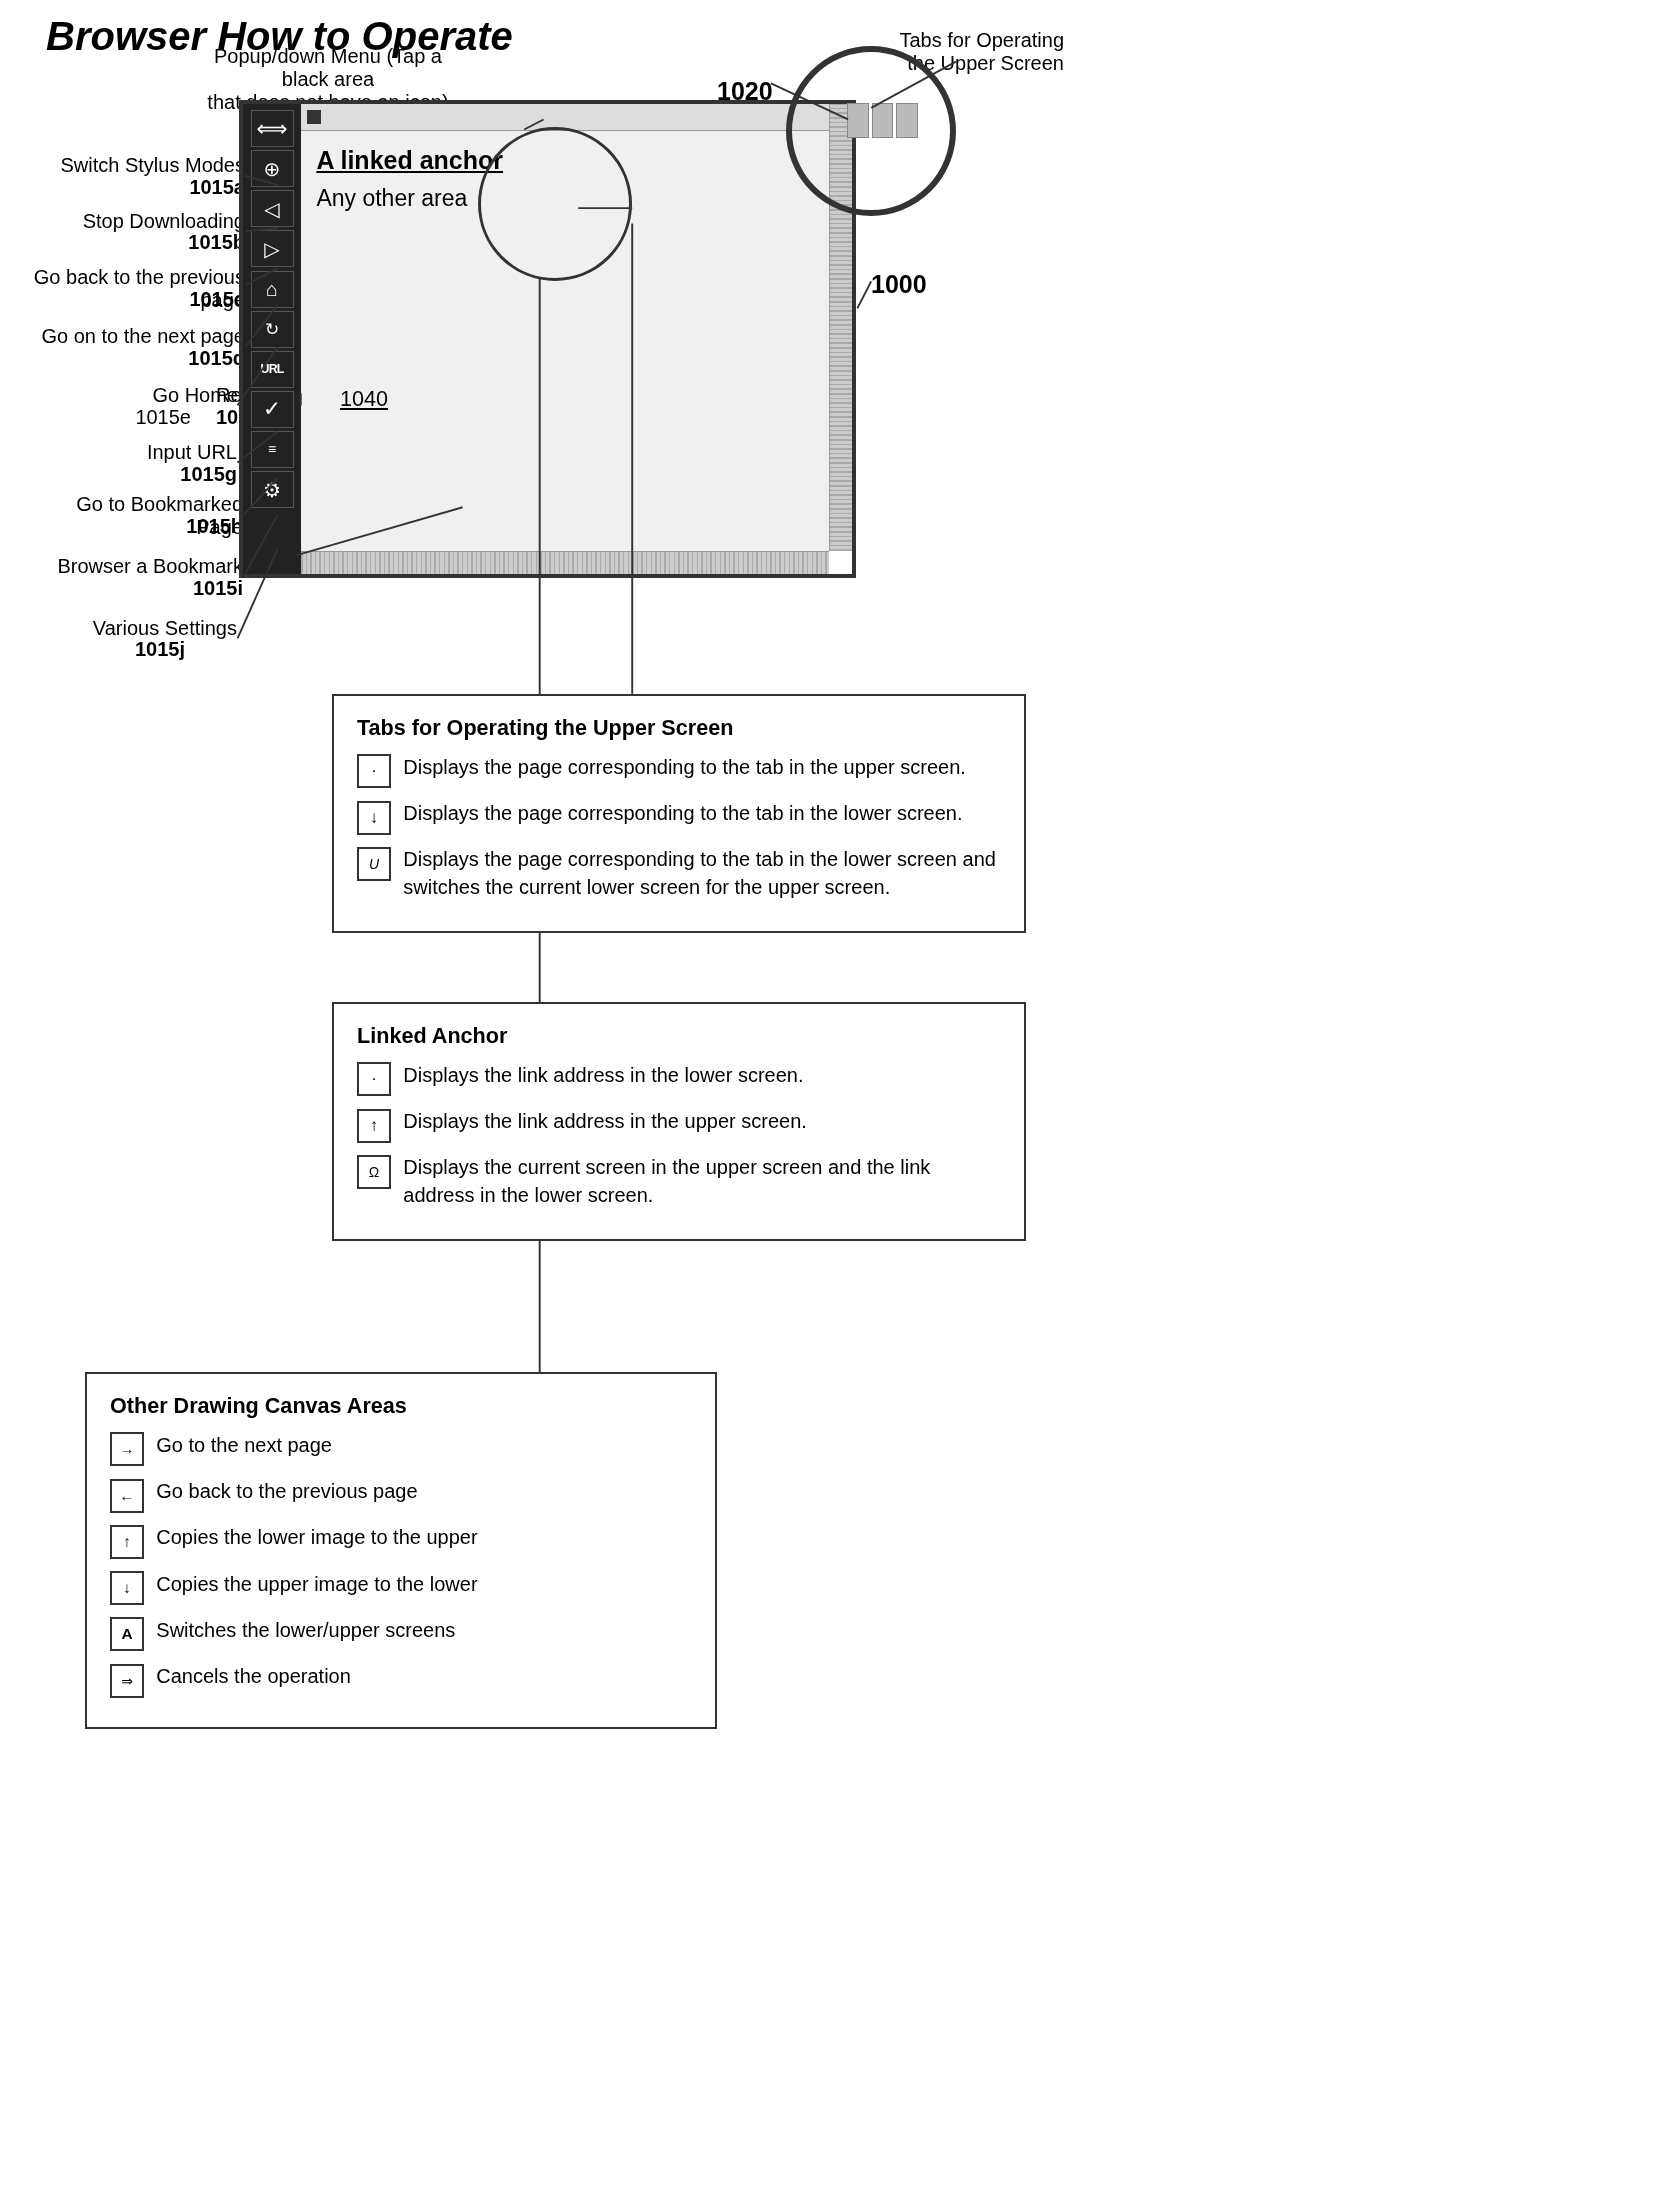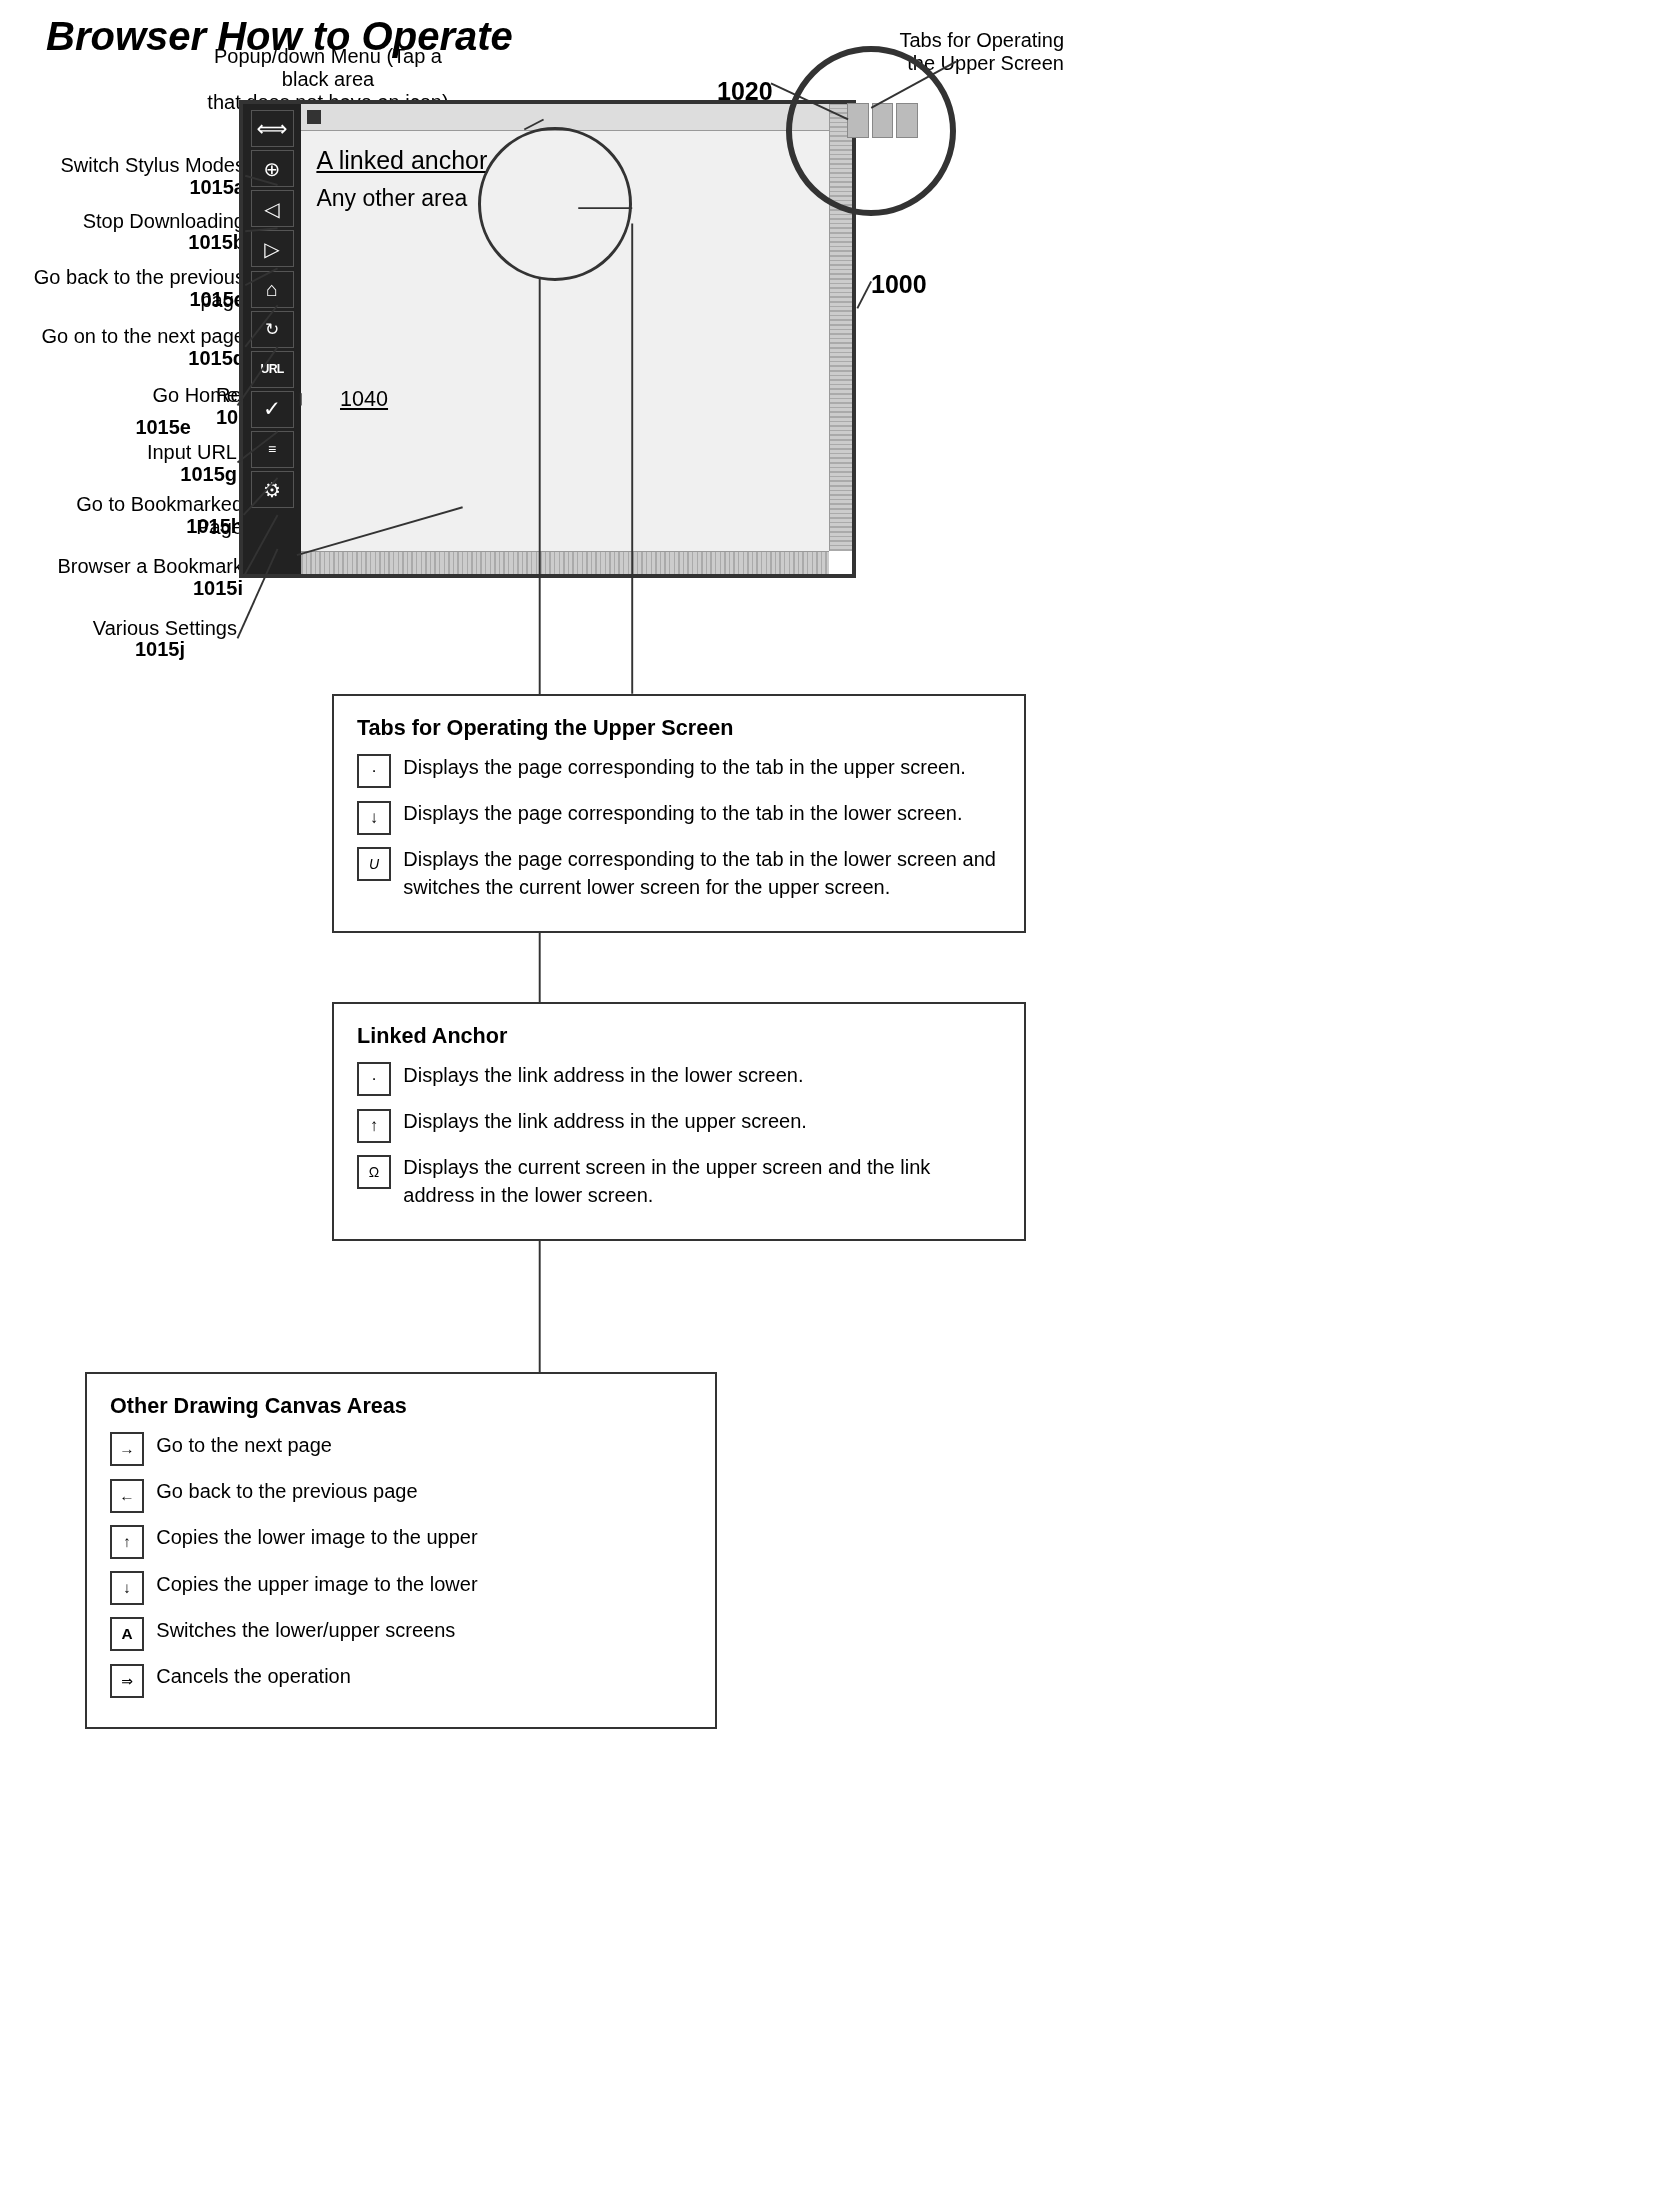--- a/index.html
+++ b/index.html
@@ -126,21 +126,21 @@
       top: 27px;
       left: 58px;
       right: 23px;
       bottom: 23px;
       background: #f0f0f0;
       padding: 15.4px;
     }
 
     .linked-anchor-text {
       font-size: 25px;
-      font-weight: normal;
+      font-weight: bold;
       text-decoration: underline;
       color: #000;
       margin-bottom: 9.3px;
     }
 
     .any-other-area-text {
       font-size: 23px;
       color: #000;
     }
 
@@ -295,21 +295,21 @@
 <div class="lbl" style="top:210px;left:45px;text-align:right;width:200px;">Stop Downloading</div>
 <div class="lbl" style="top:231px;left:45px;text-align:right;width:200px;font-weight:bold;">1015b</div>
 
 <div class="lbl" style="top:266px;left:14px;text-align:right;width:231px;">Go back to the previous page</div>
 <div class="lbl" style="top:288px;left:14px;text-align:right;width:231px;font-weight:bold;">1015c</div>
 
 <div class="lbl" style="top:325px;left:29px;text-align:right;width:216px;">Go on to the next page</div>
 <div class="lbl" style="top:347px;left:29px;text-align:right;width:216px;font-weight:bold;">1015d</div>
 
 <div class="lbl" style="top:384px;left:68px;text-align:right;width:170px;">Go Home</div>
-<div class="lbl" style="top:406px;left:68px;text-align:right;width:123px;font-weight:bold;margin-top:10px;">1015e</div>
+<div class="lbl" style="top:406px;left:68px;text-align:right;width:123px;font-weight:normal;">1015e</div>
 
 <div class="lbl" style="top:384px;left:216px;text-align:left;">Reload</div>
 <div class="lbl" style="top:406px;left:216px;font-weight:bold;">1015f</div>
 
 <div class="lbl" style="top:441px;left:83px;text-align:right;width:154px;">Input URL</div>
 <div class="lbl" style="top:463px;left:83px;text-align:right;width:154px;font-weight:bold;">1015g</div>
 
 <div class="lbl" style="top:493px;left:29px;text-align:right;width:214px;">Go to Bookmarked Page</div>
 <div class="lbl" style="top:515px;left:29px;text-align:right;width:214px;font-weight:bold;">1015h</div>
 

